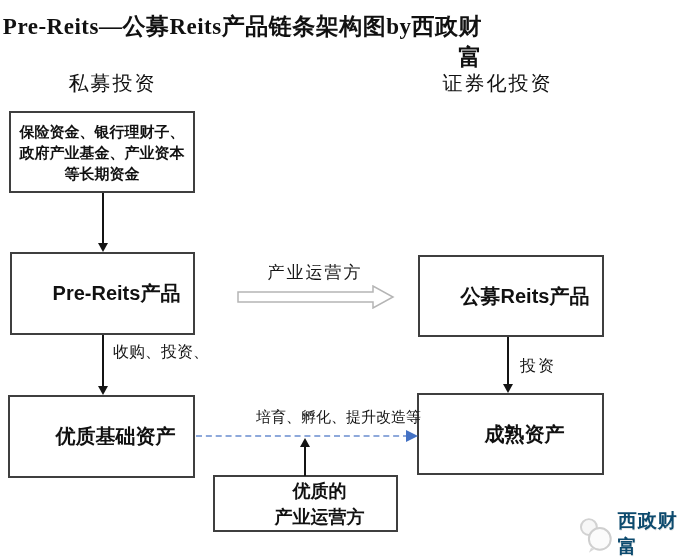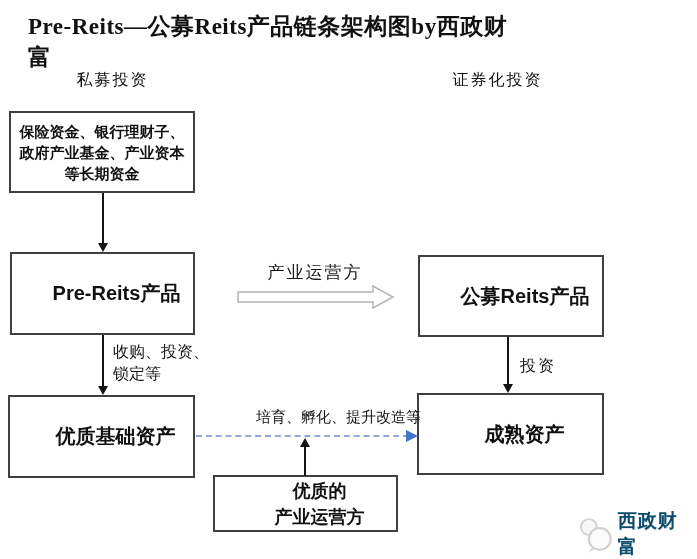--- a/index.html
+++ b/index.html
@@ -1,24 +1,24 @@
 <!DOCTYPE html>
 <html><head>
 <meta charset="utf-8">
 <style>
   html,body{margin:0;padding:0;background:#ffffff;}
   body{width:697px;height:559px;position:relative;overflow:hidden;
        font-family:"Liberation Sans","DejaVu Sans",sans-serif;color:#111;}
   .abs{position:absolute;}
-  .title{left:0;top:11px;width:482px;text-align:left;
+  .title{left:0;top:11px;width:482px;text-align:right;
          font-family:"Liberation Serif","DejaVu Serif",serif;
-         font-weight:700;font-size:23px;letter-spacing:0.5px;padding-left:28px;}
+         font-weight:700;font-size:23px;letter-spacing:0.5px;}
   .col-hdr{top:70px;width:165px;text-align:center;
            font-family:"Liberation Serif","DejaVu Serif",serif;
-           font-size:16px;letter-spacing:2px;}
+           font-size:20px;letter-spacing:2px;}
   .hdr-left{left:30px;}
   .hdr-right{left:415px;}
   .box{box-sizing:border-box;border:2px solid #3f3f3f;background:#ffffff;
        display:flex;flex-direction:column;align-items:center;justify-content:center;
        text-align:center;font-weight:700;padding-left:28px;}
   .box-funds{left:9px;top:111px;width:186px;height:82px;
              font-size:15px;line-height:21px;padding:0 2px;}
   .box-prereits{left:10px;top:252px;width:185px;height:83px;font-size:20px;}
   .box-public{left:418px;top:255px;width:186px;height:82px;font-size:20px;}
   .box-assets{left:8px;top:395px;width:187px;height:83px;font-size:20px;}
@@ -83,21 +83,20 @@
   <span>产业运营方</span>
 </div>
 
 <div class="abs vline vl1"></div>
 <div class="abs head-down hd1"></div>
 
 <div class="abs vline vl2"></div>
 <div class="abs head-down hd2"></div>
 <div class="abs flow-label lbl-acquire">
   <div>收购、投资、</div>
-  <div>锁定等</div>
 </div>
 
 <div class="abs vline vl3"></div>
 <div class="abs head-down hd3"></div>
 <div class="abs flow-label lbl-invest">投资</div>
 
 <div class="abs vline vl4"></div>
 <div class="abs head-up hu4"></div>
 
 <div class="abs flow-label lbl-premium">产业运营方</div>

